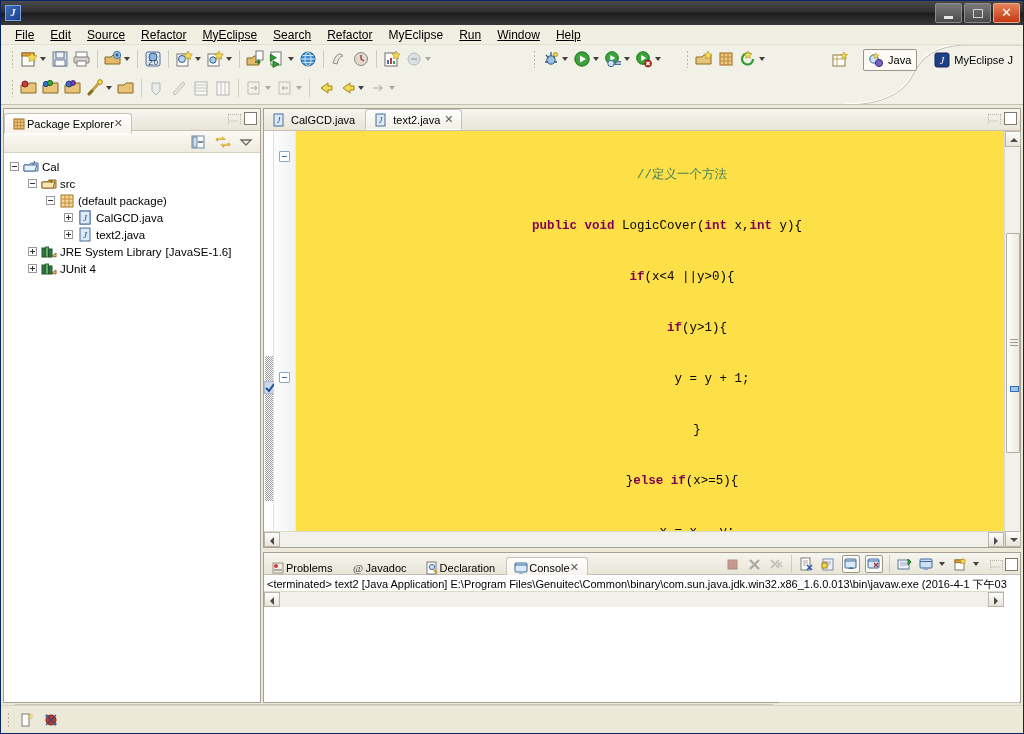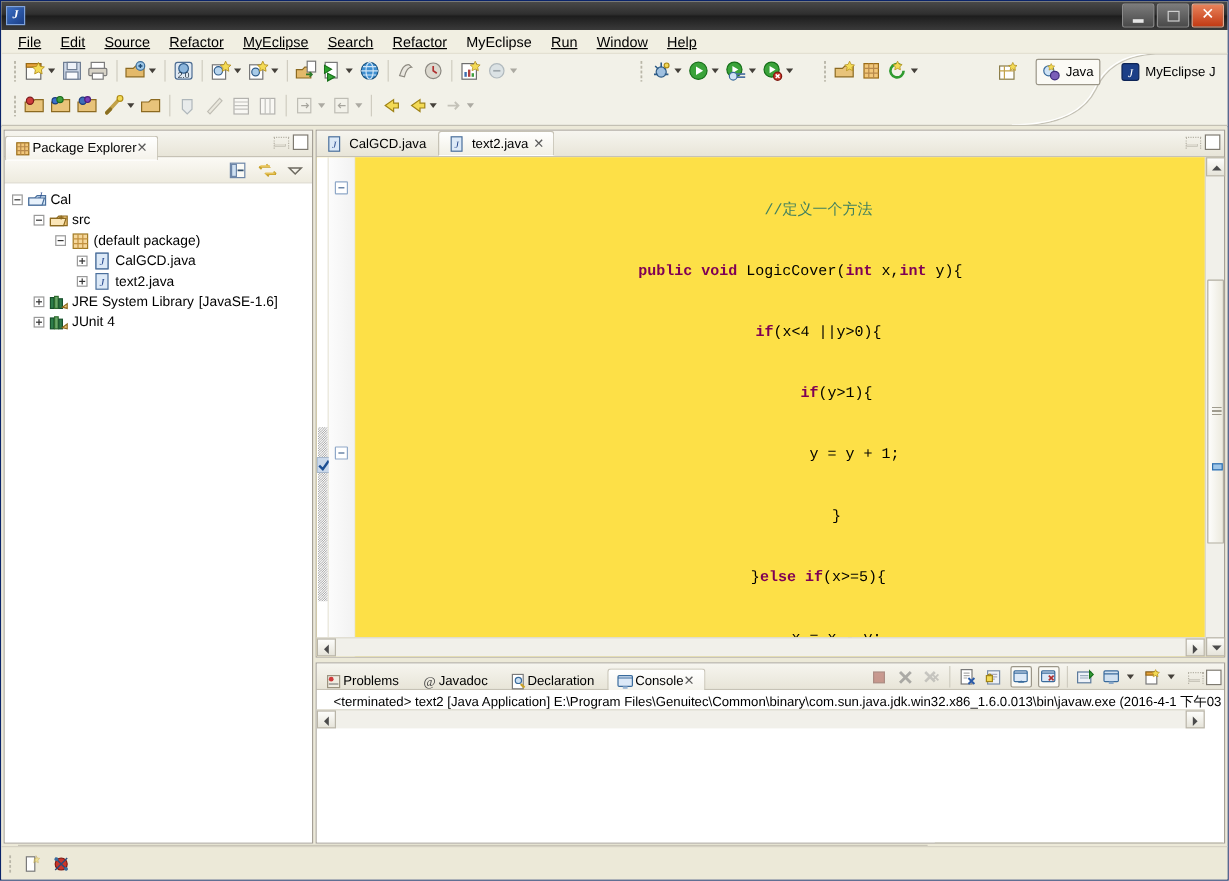--- a/index.html
+++ b/index.html
@@ -276,21 +276,21 @@
   
   #console-view { left: 262px; top: 446px; right: 2px; bottom: 2px; }
   .cons-ctrl {
     position:absolute; right: 2px; top: 2px; display:flex; align-items:center; gap:3px;
   }
   .console-body {
     position:absolute; left:0; right:0; top:22px; bottom:0; background:#fff; display:flex; flex-direction:column;
   }
   .cons-head {
     font-family: "Liberation Sans", sans-serif; font-size: 11px;
-    padding: 2px 3px 1px 14px; white-space: nowrap; overflow: hidden; color:#000;
+    padding: 2px 3px 1px 3px; white-space: nowrap; overflow: hidden; color:#000;
     height: 16px;
   }
   .cons-main { flex: 1; display:flex; position:relative; overflow:hidden; }
   .cons-text {
     flex:1; font-family: "Liberation Mono", monospace; font-size: 12.5px;
     line-height: 16.5px; white-space: pre; padding-left: 3px; color:#000;
   }
   .cons-text .inp { color: #1e9090; }
 
   

